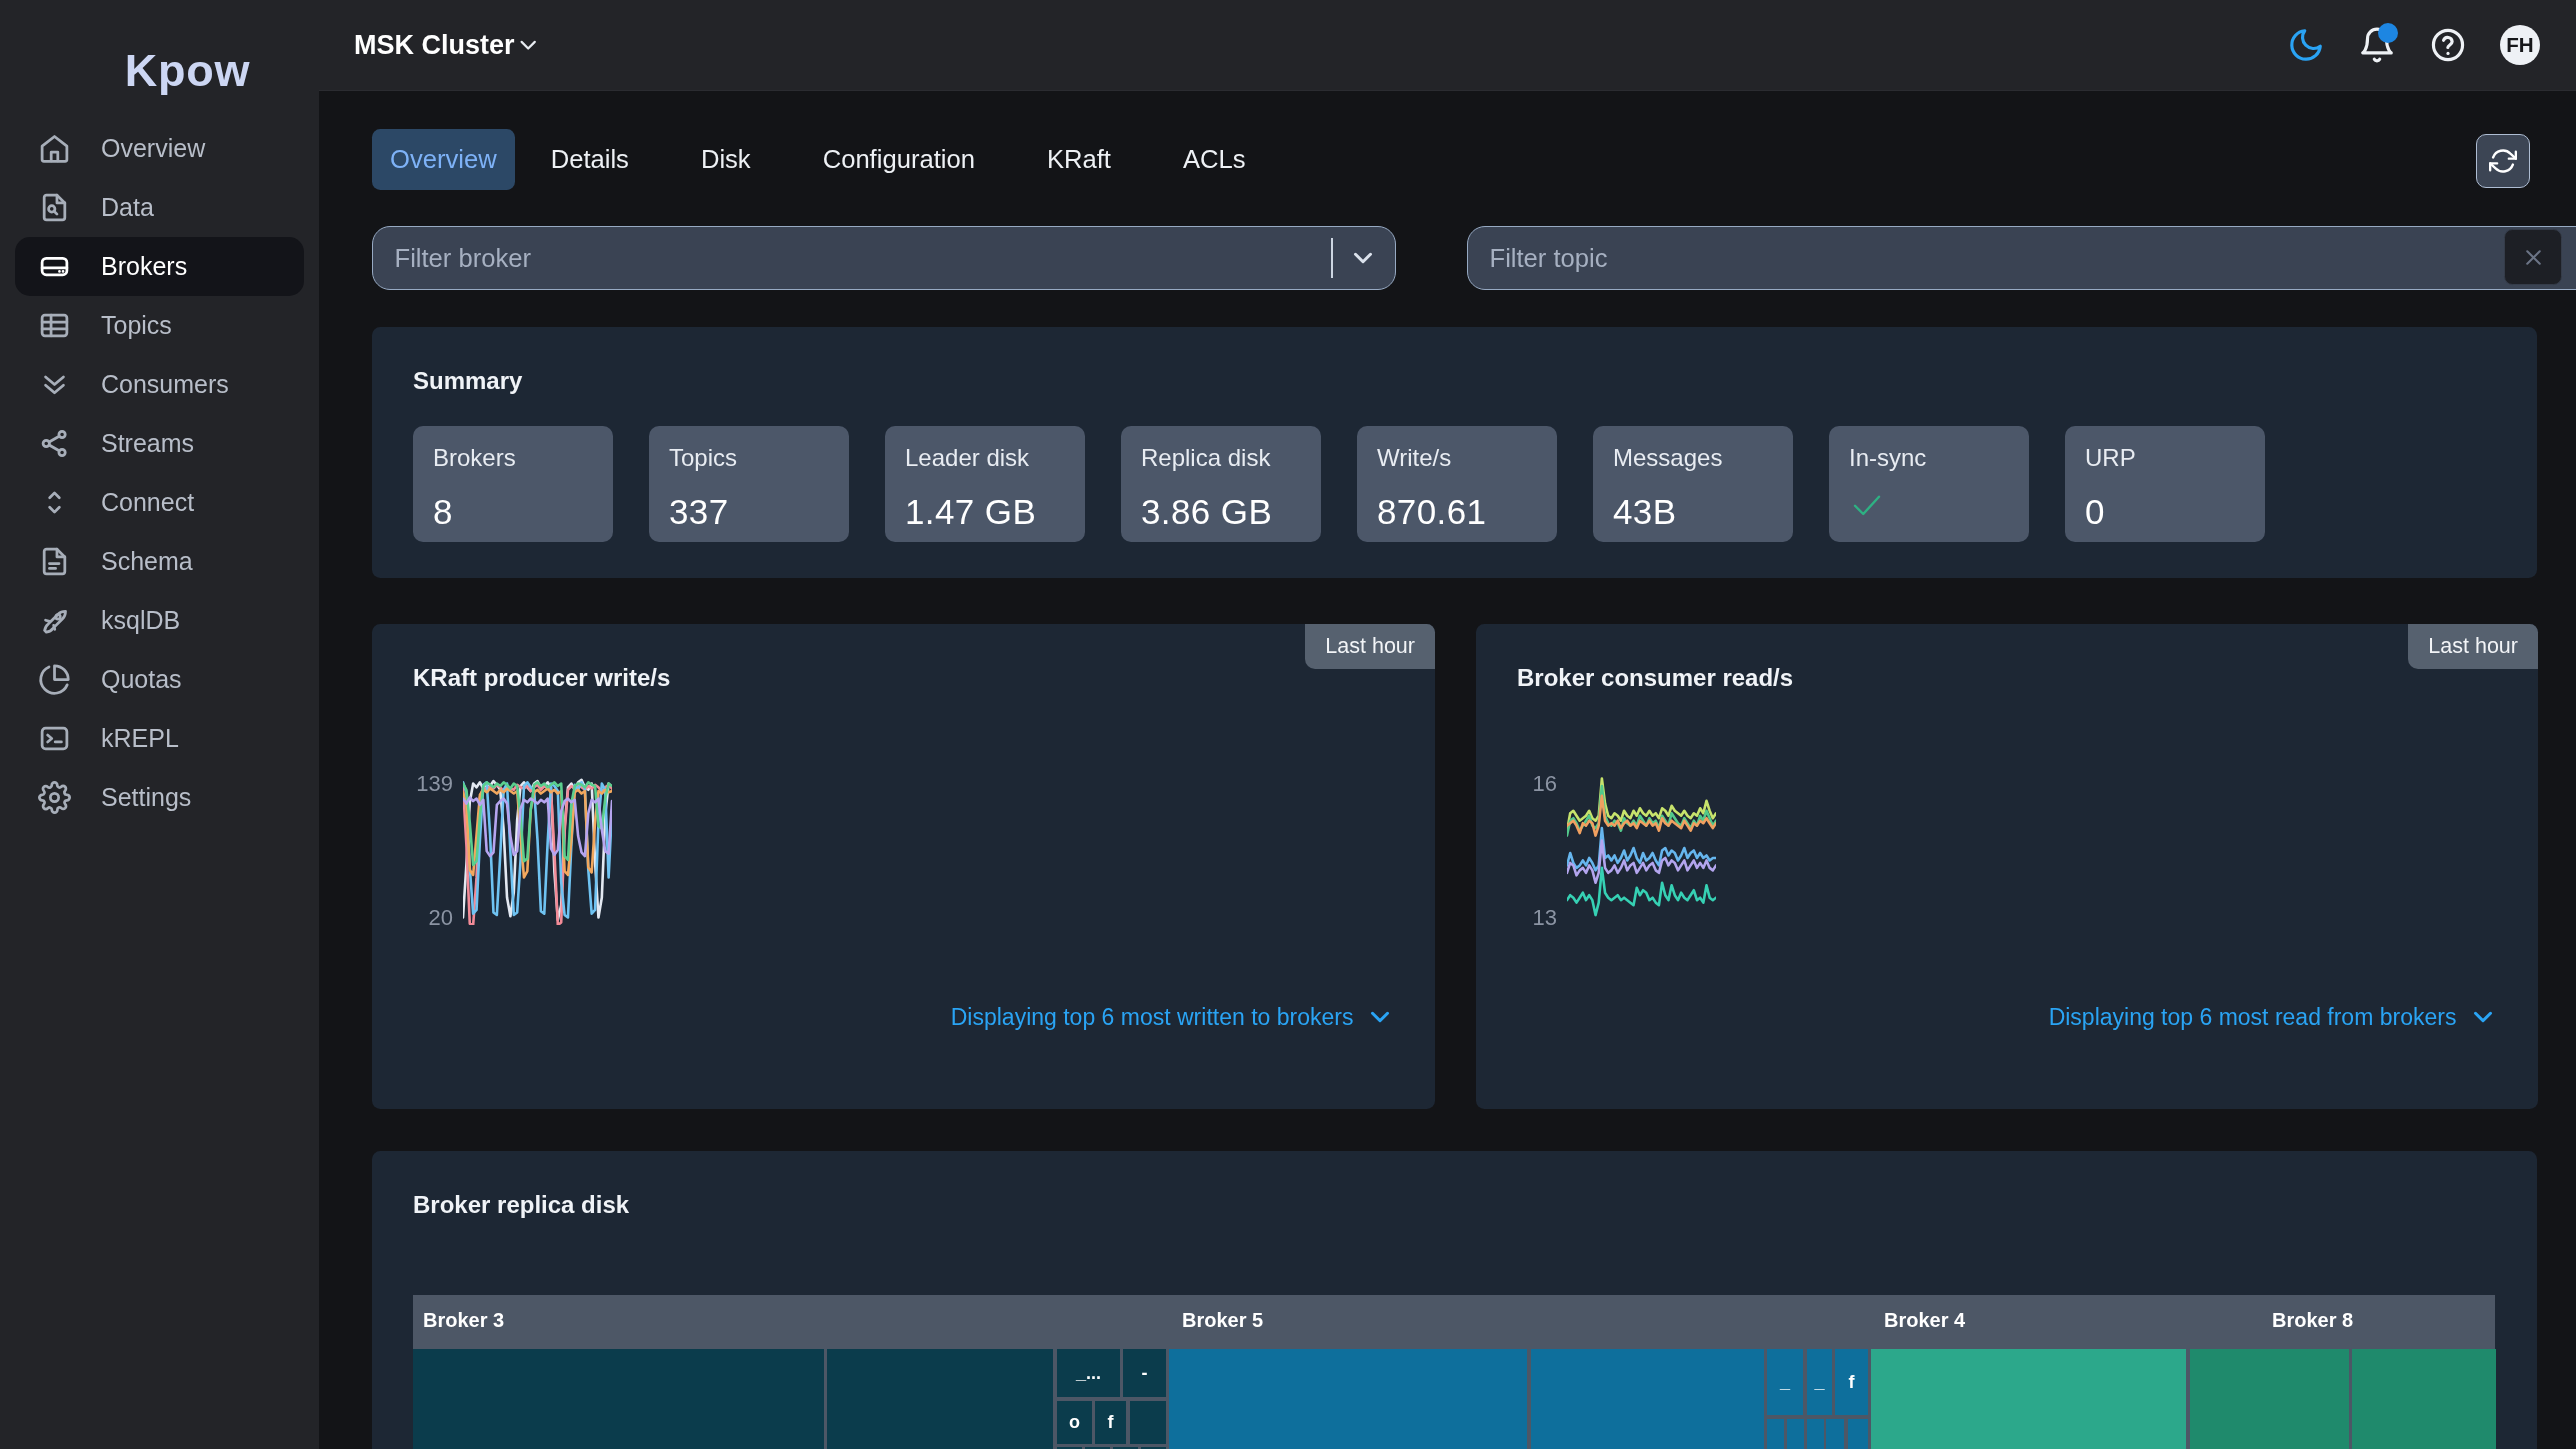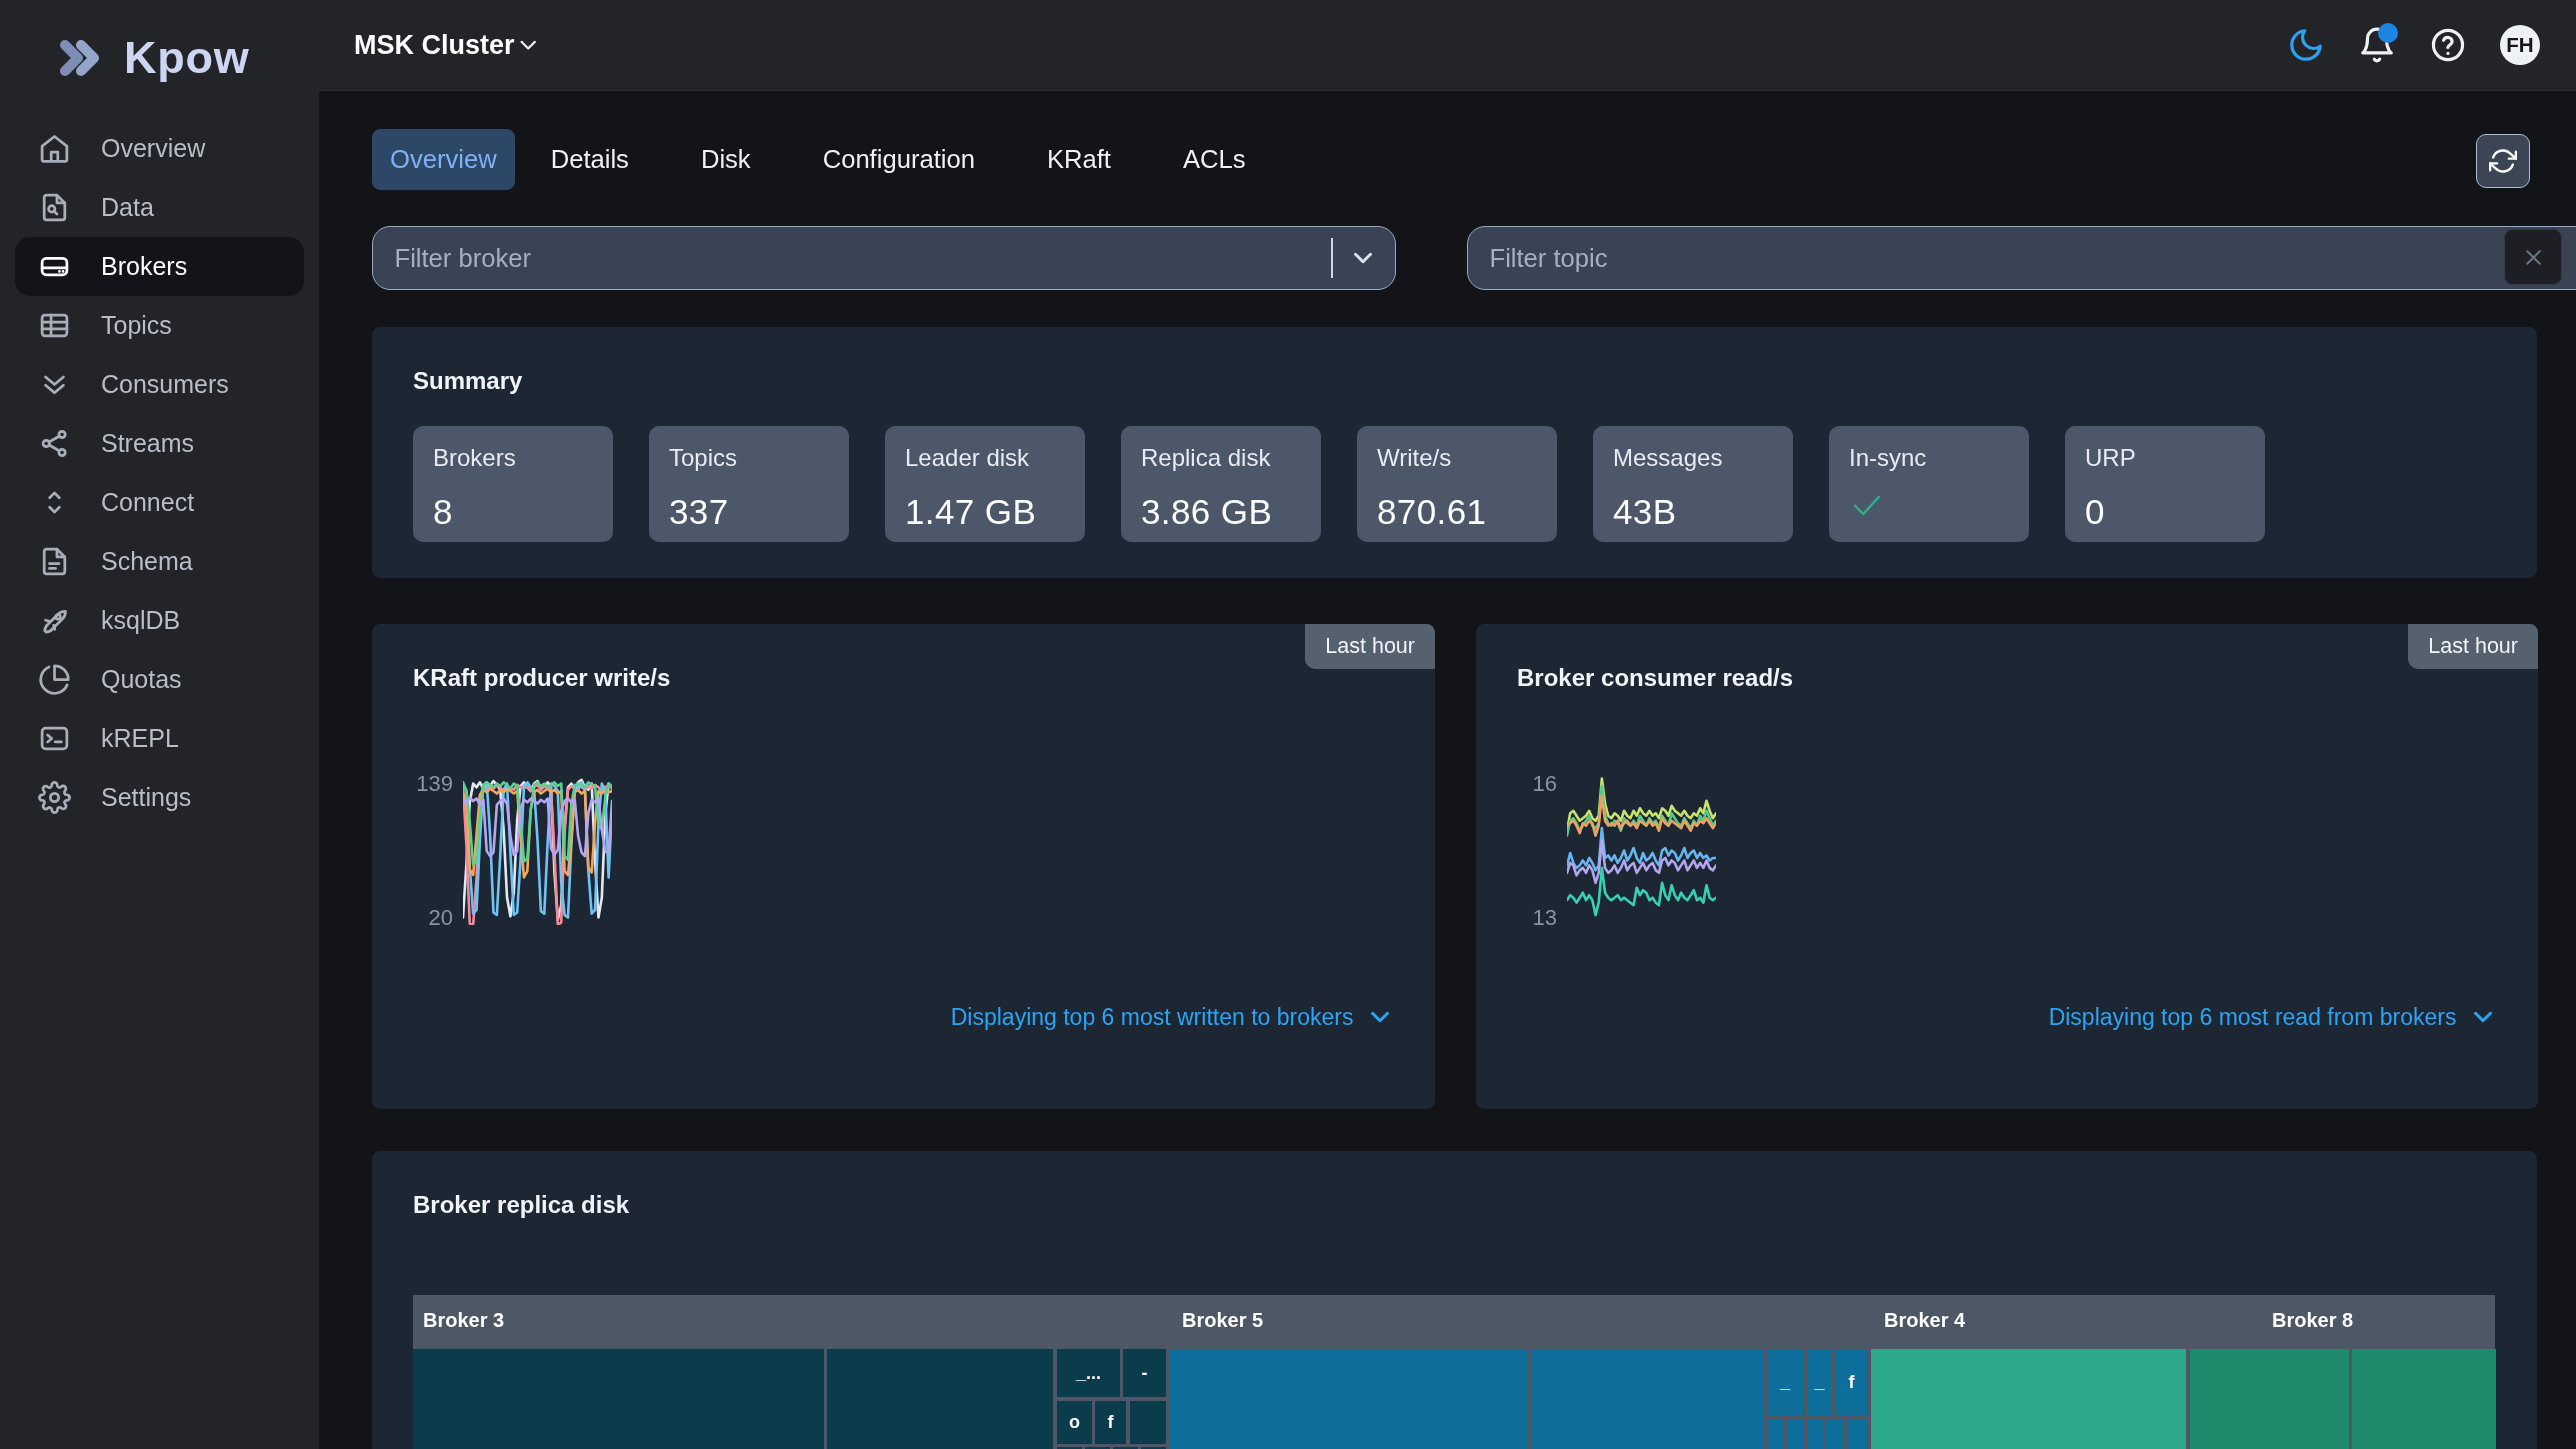--- a/index.html
+++ b/index.html
@@ -2,21 +2,21 @@
 <html style="font-size:13.2px"><head>
 <meta charset="utf-8">
 <style>
   * { margin:0; padding:0; box-sizing:border-box; }
   html,body { width:2576px; height:1449px; overflow:hidden; background:#131417;
     font-family:"Liberation Sans", sans-serif; color:#eef1f5; position:relative; }
   svg { display:block; }
 
   
   .sidebar { position:absolute; left:0; top:0; width:319px; height:1449px; background:#232428; }
-  .logo { display:flex; align-items:center; gap:20px; padding:25px 0 0 56px; height:91px; cursor:pointer; }
+  .logo { display:flex; align-items:center; gap:20px; padding:25px 0 0 56px; height:91px; cursor:pointer;flex-direction:column; }
   .logo-text { font-size:45px; font-weight:600; color:#ccd6f3; letter-spacing:0.8px; }
   .nav { margin-top:28px; }
   .nav-item { height:59px; display:flex; align-items:center; padding-left:38px; gap:30px;
     color:#b8bec9; font-size:25px; cursor:pointer; }
   .nav-item .nav-ic { width:33px; height:33px; color:#a7aeb9; flex:0 0 auto; }
   .nav-item.active { background:#131419; border-radius:15px; margin:0 15px; padding-left:23px; color:#ffffff; }
   .nav-item.active .nav-ic { color:#ffffff; }
 
   
   .topbar { position:absolute; left:319px; top:0; right:0; height:91px; background:#232428;

